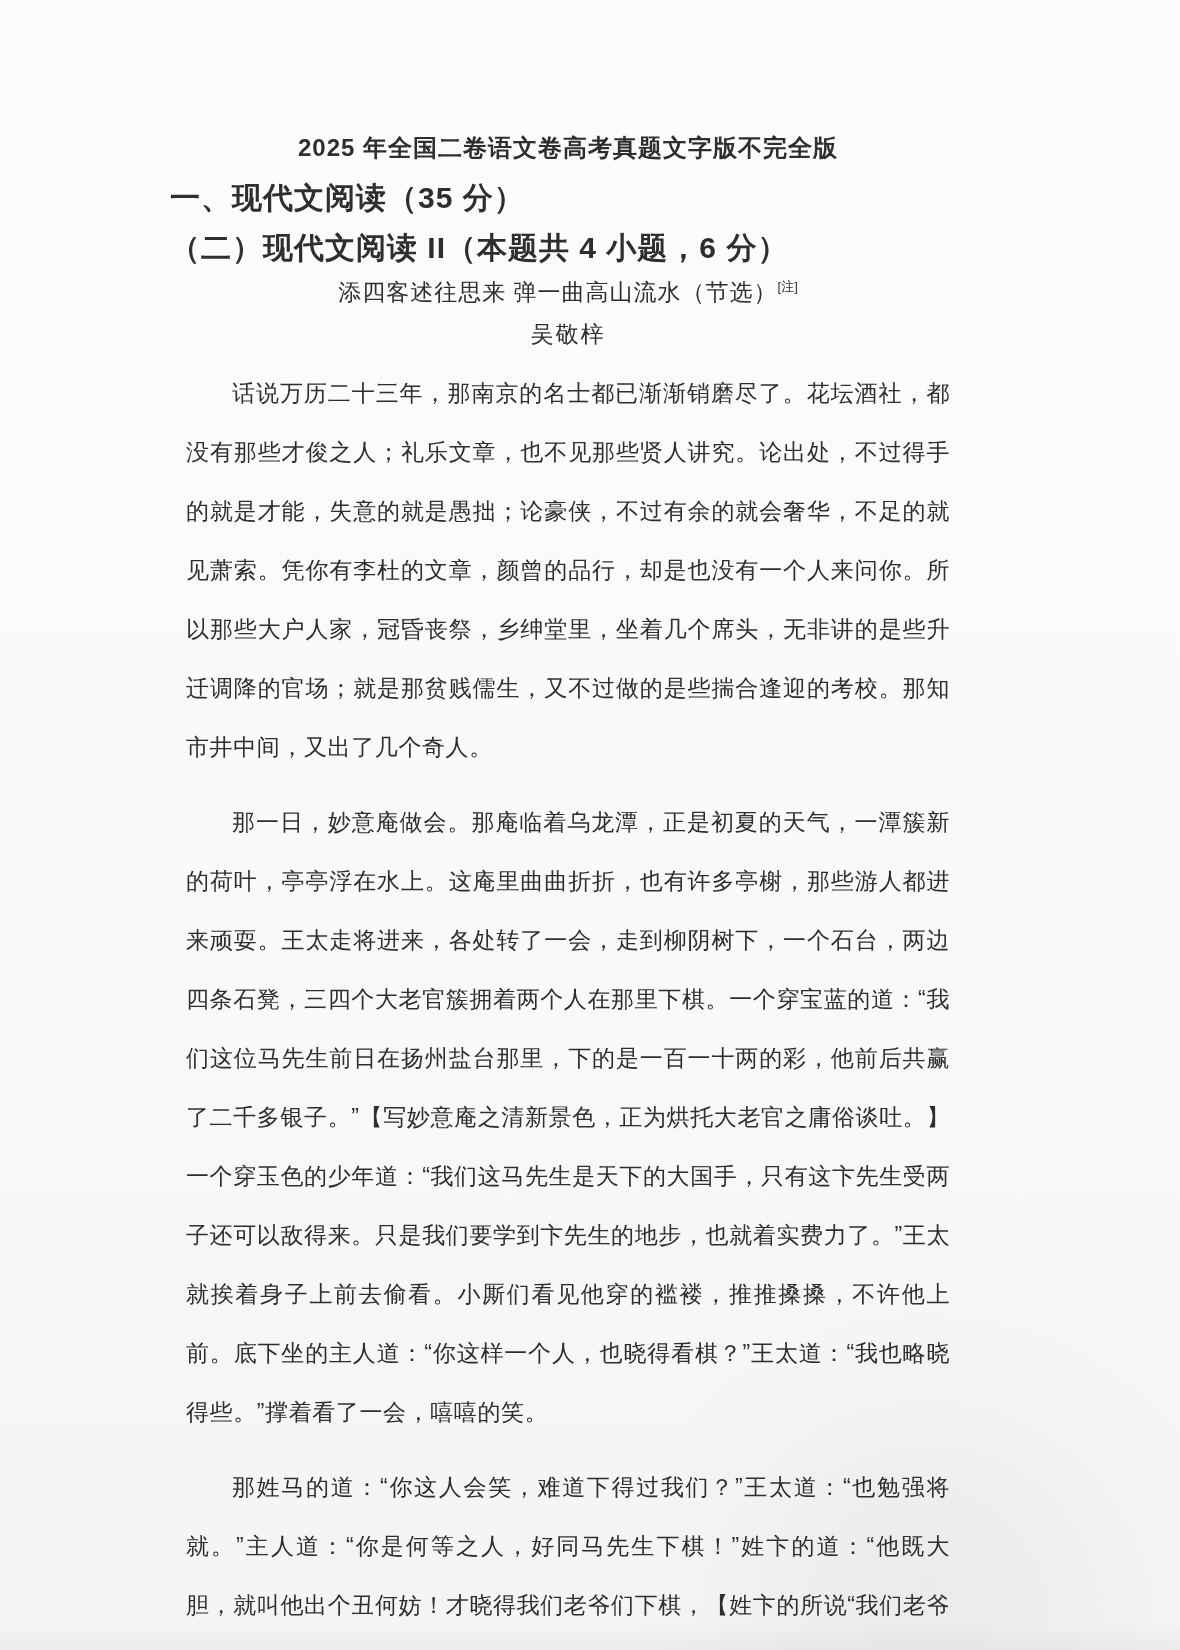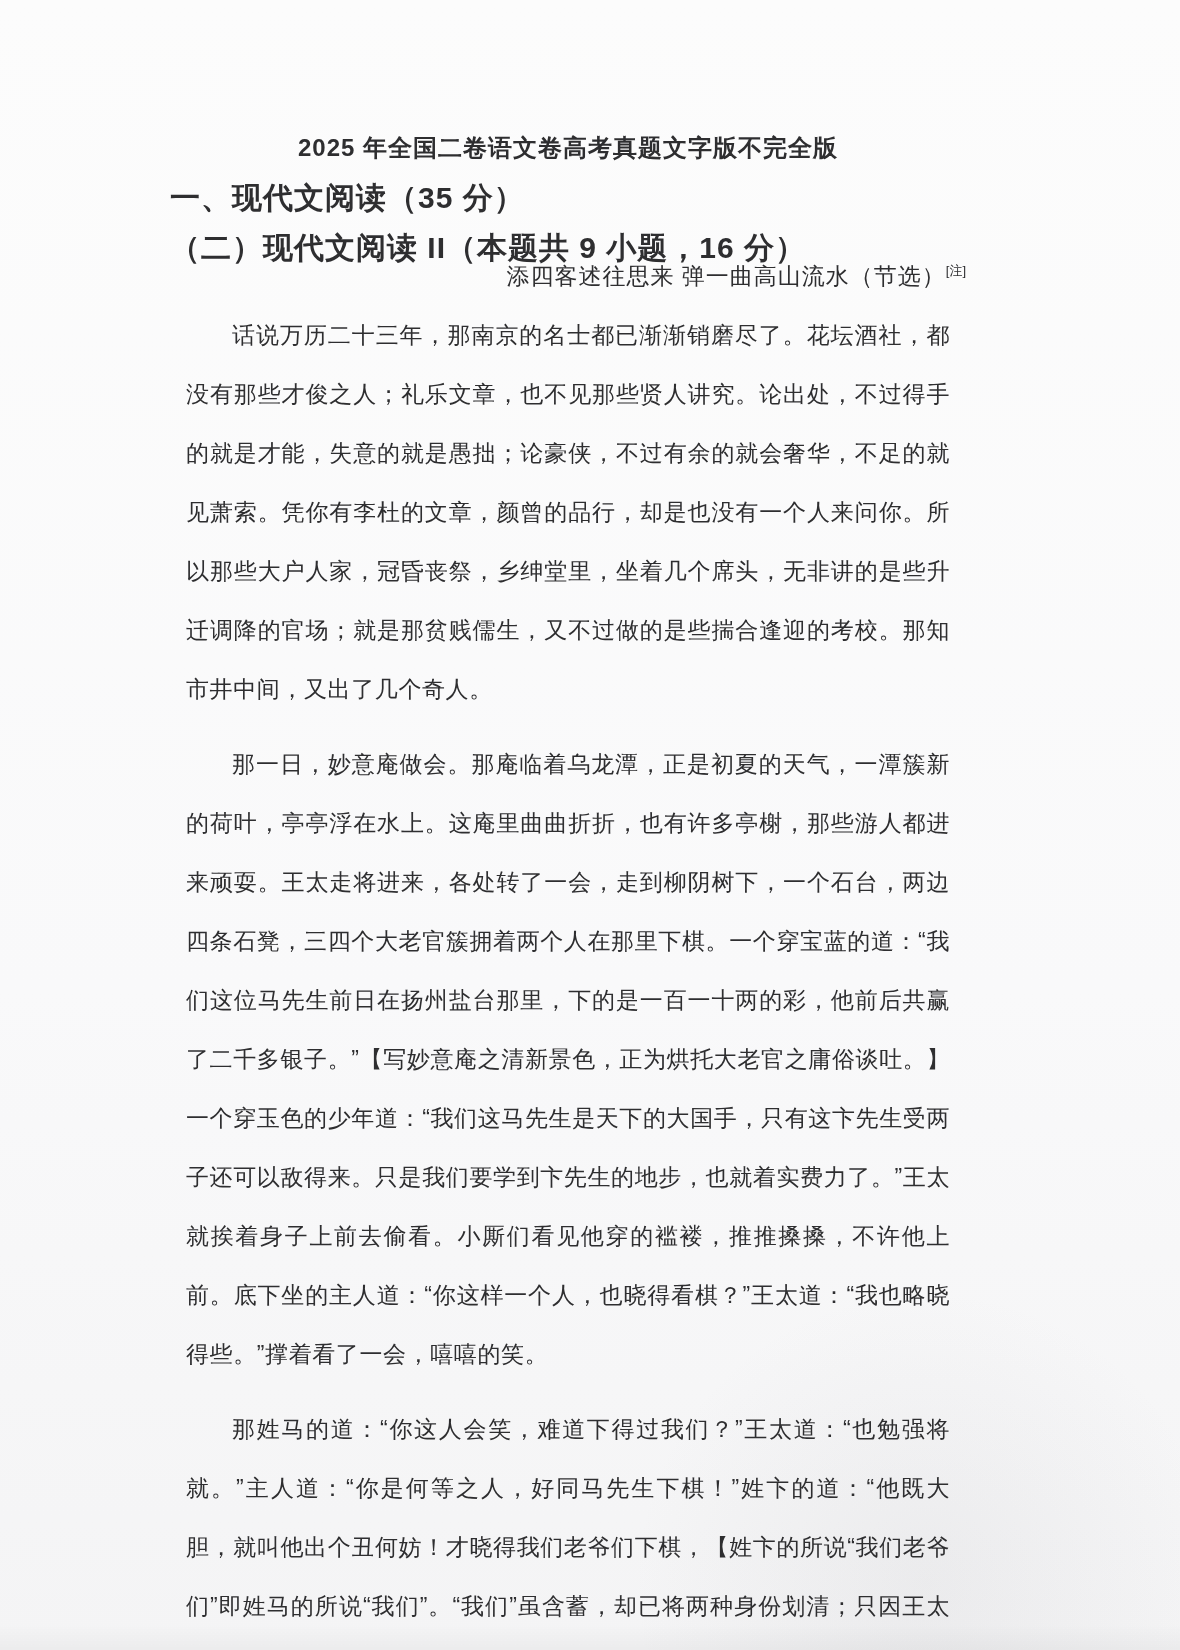--- a/index.html
+++ b/index.html
@@ -46,21 +46,22 @@
   }
   .heading {
     margin-top: 22px;
     font-weight: bold;
     font-size: 30px;
     line-height: 28px;
     letter-spacing: 1px;
     white-space: nowrap;
   }
   .passage-title {
-    text-align: right;
+    margin-top: 16px;
+    text-align: center;
     font-size: 23px;
     line-height: 28px;
     letter-spacing: 1px;
     white-space: nowrap;
   }
   .passage-title sup {
     font-size: 13px;
     letter-spacing: 0;
     vertical-align: super;
     line-height: 0;
@@ -87,26 +88,27 @@
 </head>
 <body>
 
 <div class="page">
   <div class="content">
 
     <div class="doc-title">2025 年全国二卷语文卷高考真题文字版不完全版</div>
 
     <div class="heading">一、现代文阅读（35 分）</div>
 
-    <div class="heading">（二）现代文阅读 II（本题共 9 小题，16 分）</div>
+    <div class="heading">（二）现代文阅读 II（本题共 4 小题，6 分）</div>
 
     <div class="passage-title">
       <span>添四客述往思来 弹一曲高山流水（节选）</span><sup>[注]</sup>
     </div>
 
+    <div class="author">吴敬梓</div>
 
     <div class="passage">
       <p>话说万历二十三年，那南京的名士都已渐渐销磨尽了。花坛酒社，都没有那些才俊之人；礼乐文章，也不见那些贤人讲究。论出处，不过得手的就是才能，失意的就是愚拙；论豪侠，不过有余的就会奢华，不足的就见萧索。凭你有李杜的文章，颜曾的品行，却是也没有一个人来问你。所以那些大户人家，冠昏丧祭，乡绅堂里，坐着几个席头，无非讲的是些升迁调降的官场；就是那贫贱儒生，又不过做的是些揣合逢迎的考校。那知市井中间，又出了几个奇人。</p>
       <p>那一日，妙意庵做会。那庵临着乌龙潭，正是初夏的天气，一潭簇新的荷叶，亭亭浮在水上。这庵里曲曲折折，也有许多亭榭，那些游人都进来顽耍。王太走将进来，各处转了一会，走到柳阴树下，一个石台，两边四条石凳，三四个大老官簇拥着两个人在那里下棋。一个穿宝蓝的道：“我们这位马先生前日在扬州盐台那里，下的是一百一十两的彩，他前后共赢了二千多银子。”【写妙意庵之清新景色，正为烘托大老官之庸俗谈吐。】一个穿玉色的少年道：“我们这马先生是天下的大国手，只有这卞先生受两子还可以敌得来。只是我们要学到卞先生的地步，也就着实费力了。”王太就挨着身子上前去偷看。小厮们看见他穿的褴褛，推推搡搡，不许他上前。底下坐的主人道：“你这样一个人，也晓得看棋？”王太道：“我也略晓得些。”撑着看了一会，嘻嘻的笑。</p>
       <p>那姓马的道：“你这人会笑，难道下得过我们？”王太道：“也勉强将就。”主人道：“你是何等之人，好同马先生下棋！”姓卞的道：“他既大胆，就叫他出个丑何妨！才晓得我们老爷们下棋，【姓卞的所说“我们老爷们”即姓马的所说“我们”。“我们”虽含蓄，却已将两种身份划清；只因王太不买账，姓卞的方说清“我们老爷们”。】不是他插得嘴的！”王太也不推辞，摆起子来，就请那姓马的动着。</p>
     </div>
 
   </div>
 </div>
 

